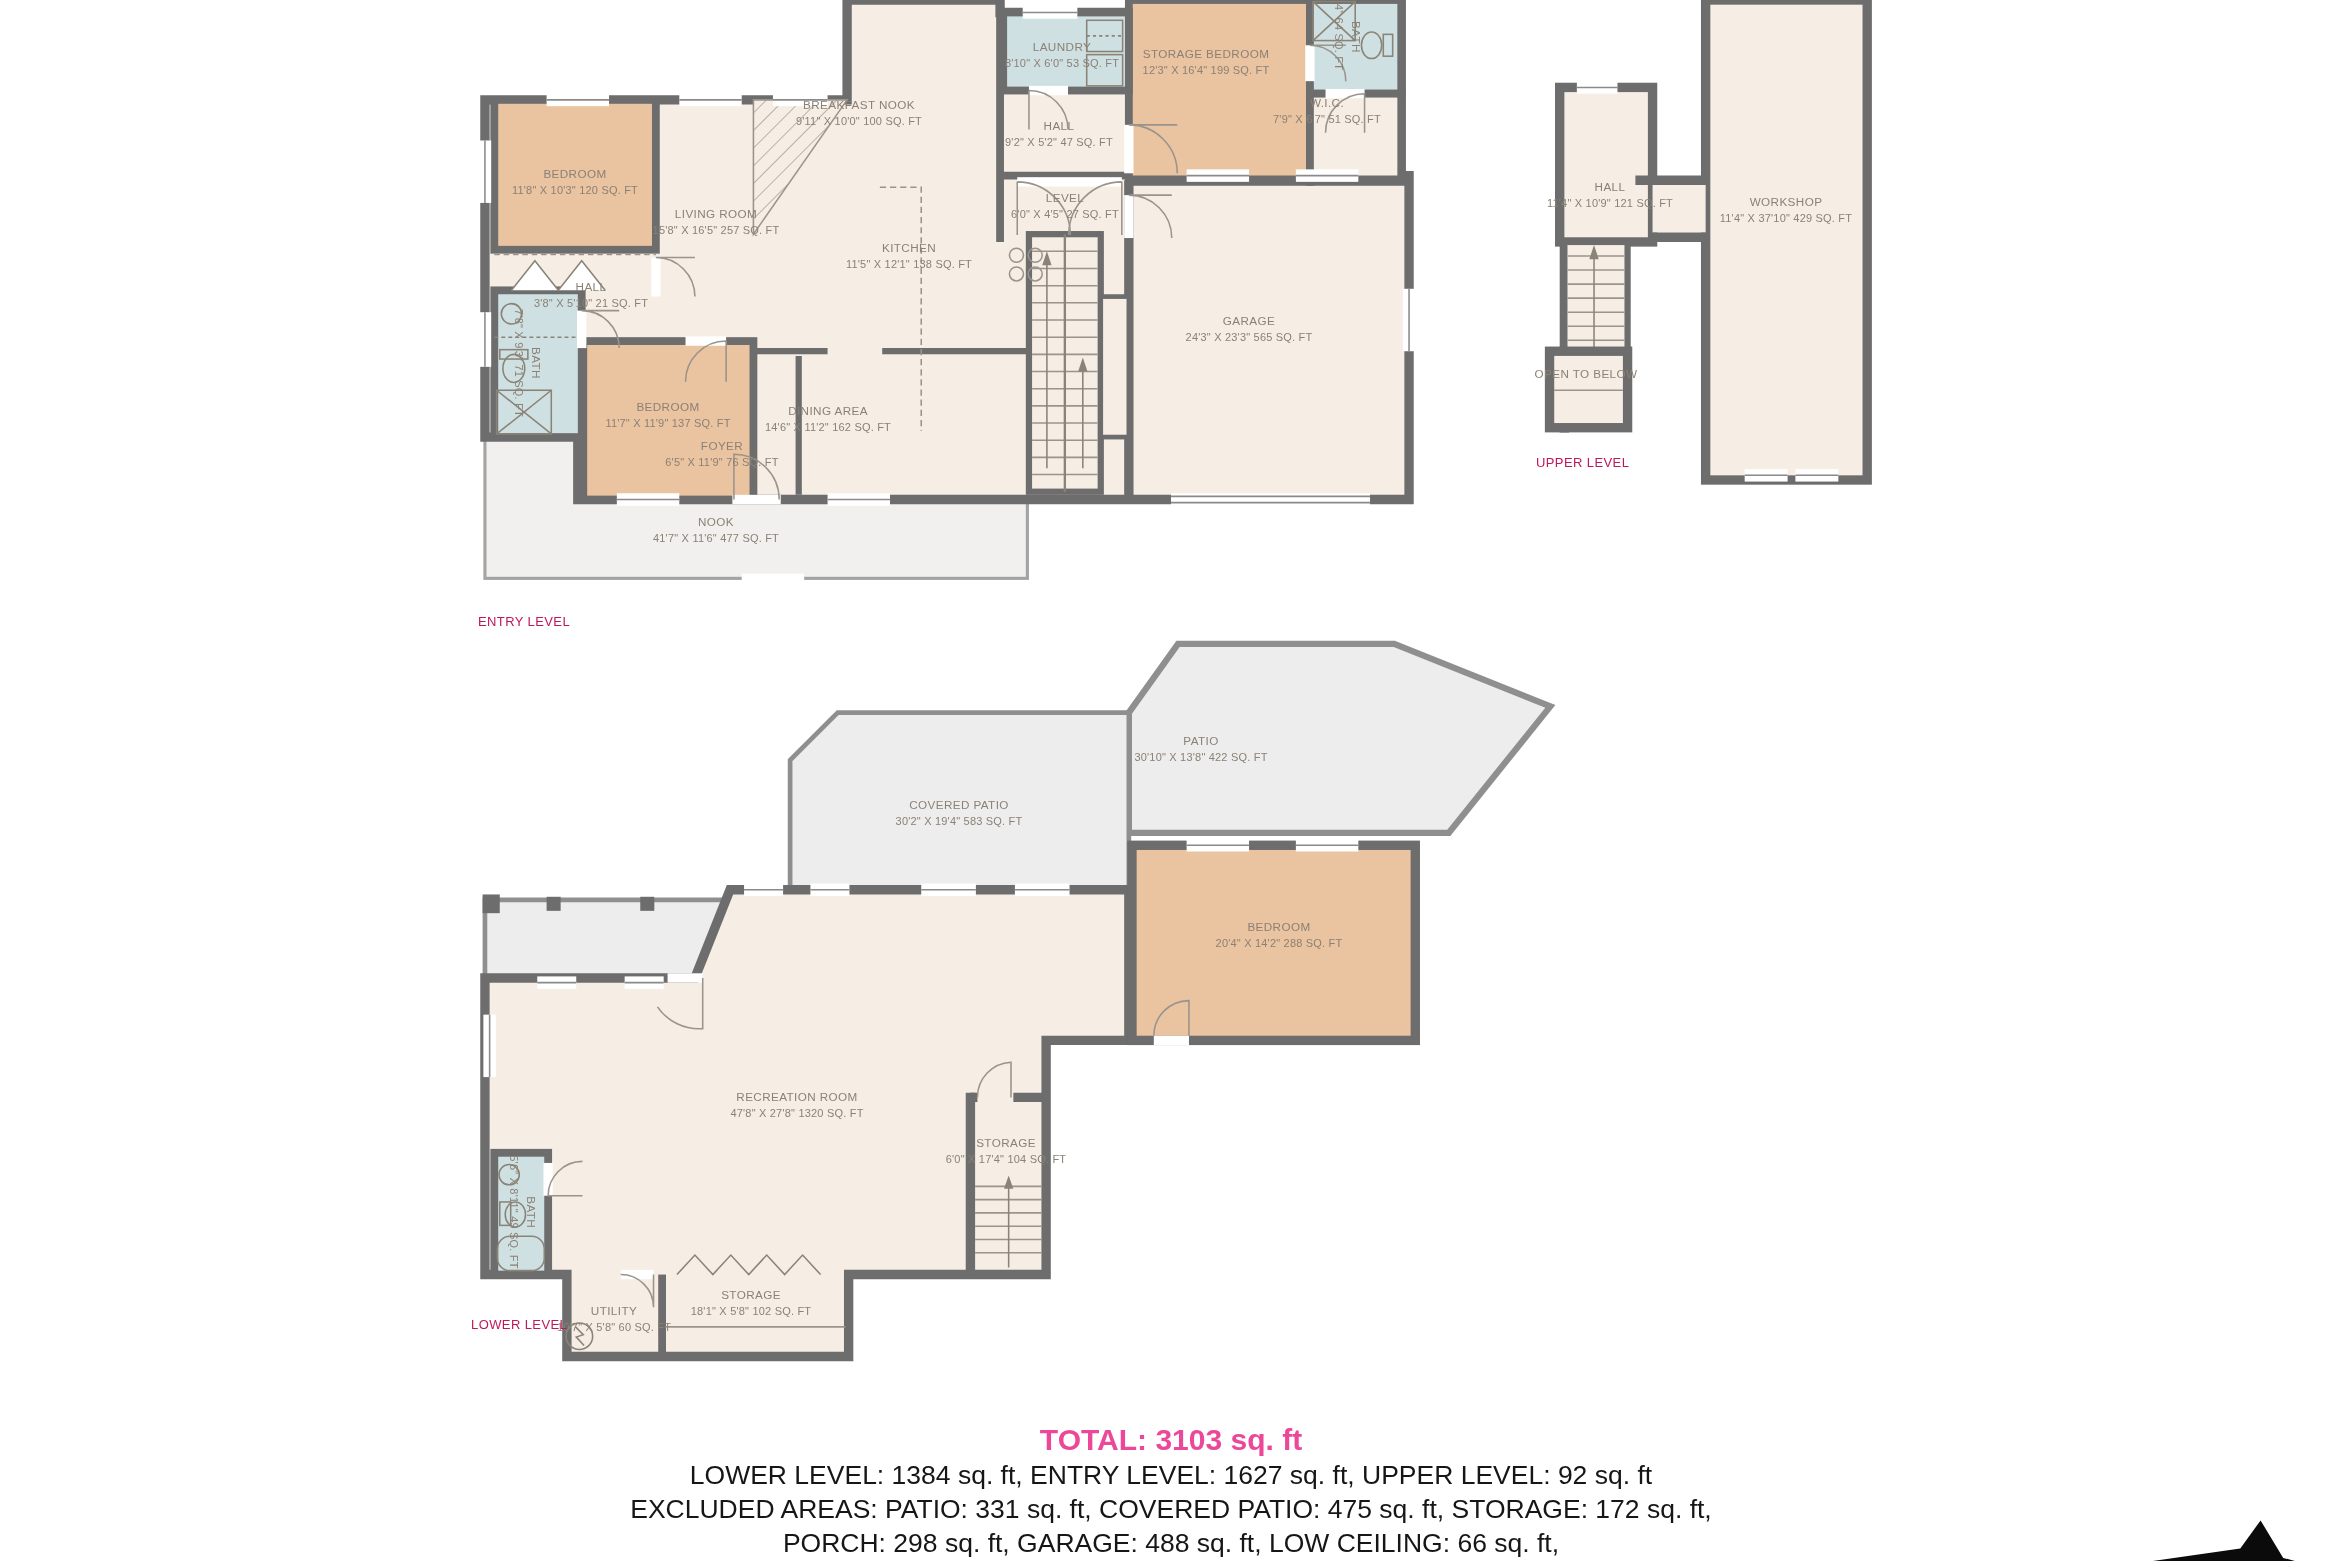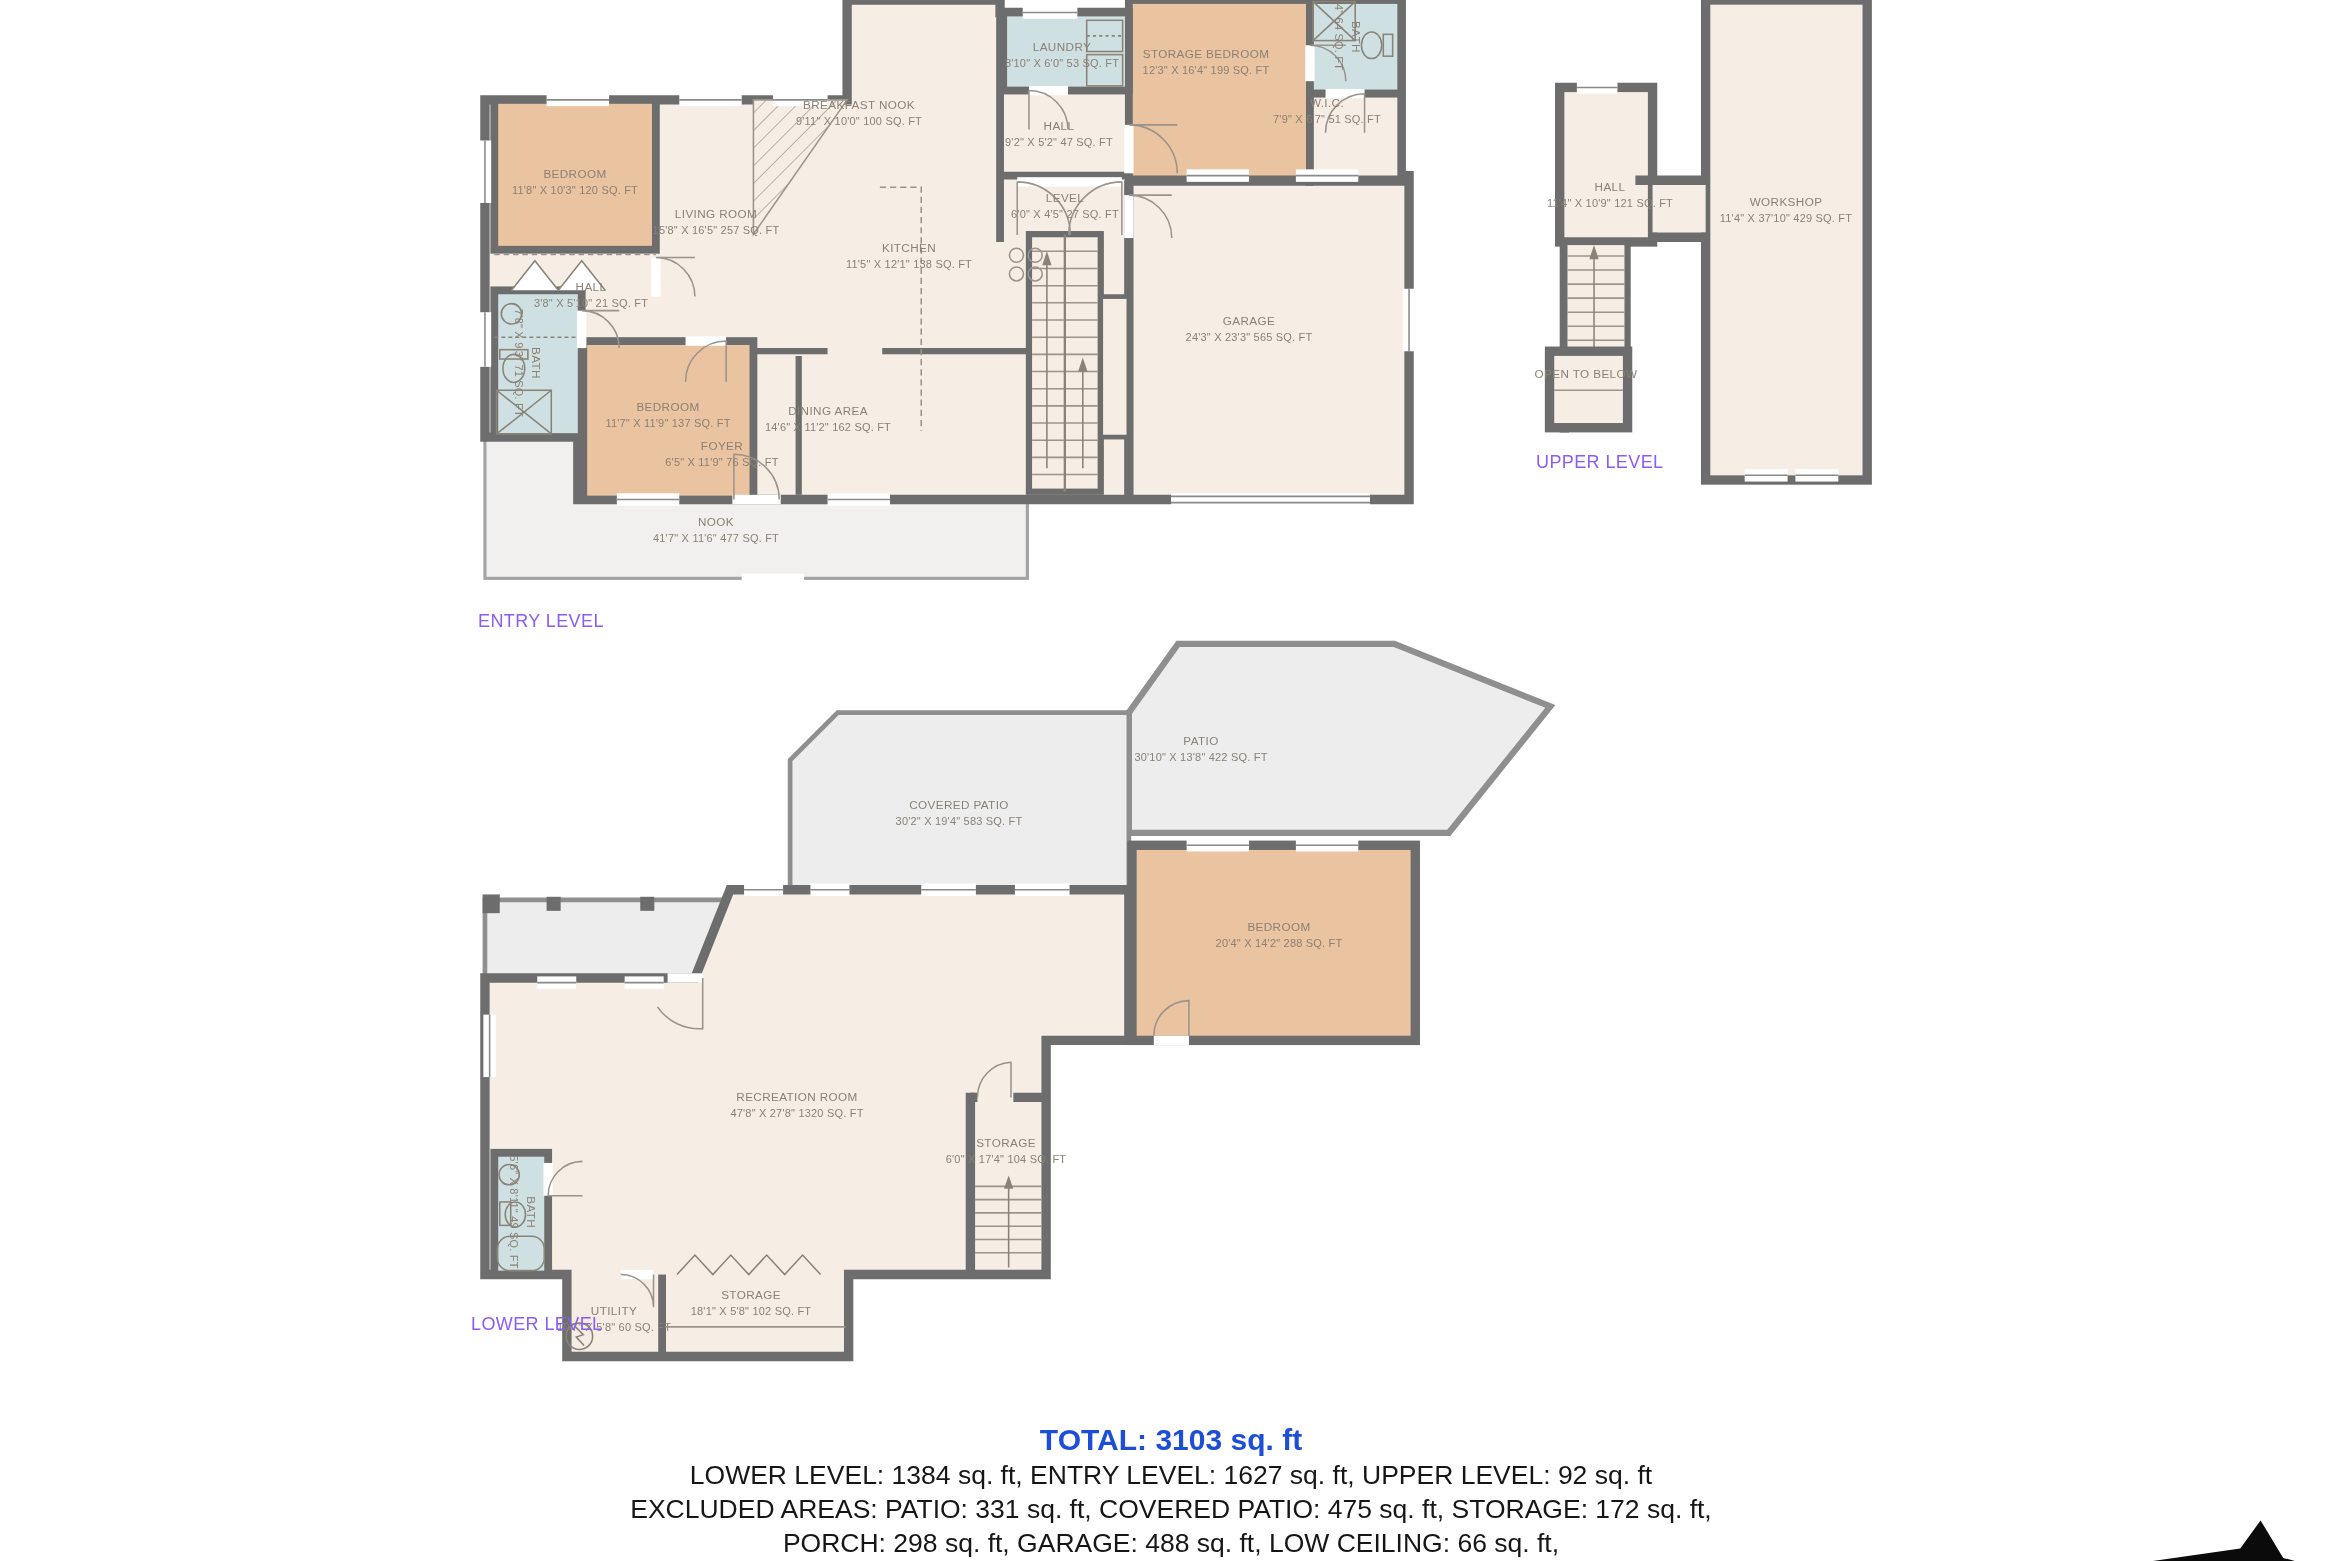--- a/index.html
+++ b/index.html
@@ -5,23 +5,23 @@
   html,body{margin:0;padding:0;background:#ffffff;}
   body{width:2342px;height:1561px;overflow:hidden;font-family:"Liberation Sans",sans-serif;}
   #canvas{position:relative;width:2342px;height:1561px;background:#fff;}
   #plan-svg{position:absolute;left:0;top:0;}
   .rlabel{position:absolute;transform:translate(-50%,-50%);text-align:center;white-space:nowrap;color:#8b8175;line-height:1.45;}
   .rlabel .nm{font-size:11.7px;letter-spacing:0.4px;}
   .rlabel .dm{font-size:11px;letter-spacing:0.2px;}
   .vlabel{position:absolute;transform:translate(-50%,-50%);writing-mode:vertical-rl;text-align:center;color:#8b8175;line-height:1.5;}
   .vlabel .nm{font-size:11.7px;letter-spacing:0.4px;}
   .vlabel .dm{font-size:11px;letter-spacing:0.2px;}
-  .level-label{position:absolute;transform:translateY(-50%);font-size:18px;color:#8b5cf6;letter-spacing:0.4px;white-space:nowrap;}
+  .level-label{position:absolute;transform:translateY(-50%);font-size:13px;color:#be185d;letter-spacing:0.4px;white-space:nowrap;}
   .summary{position:absolute;left:0;width:2342px;top:1422px;text-align:center;color:#161616;}
-  .summary .total{font-size:30px;font-weight:bold;line-height:36px;color:#1d4ed8;}
+  .summary .total{font-size:30px;font-weight:bold;line-height:36px;color:#ec4899;}
   .summary .sline{font-size:26.5px;line-height:34px;}
   .logo{position:absolute;left:0;top:0;}
 </style>
 </head>
 <body>
 
 <div id="canvas">
 
 <svg id="plan-svg" width="2342" height="1561" viewBox="0 0 3000 2000">
   <defs>

